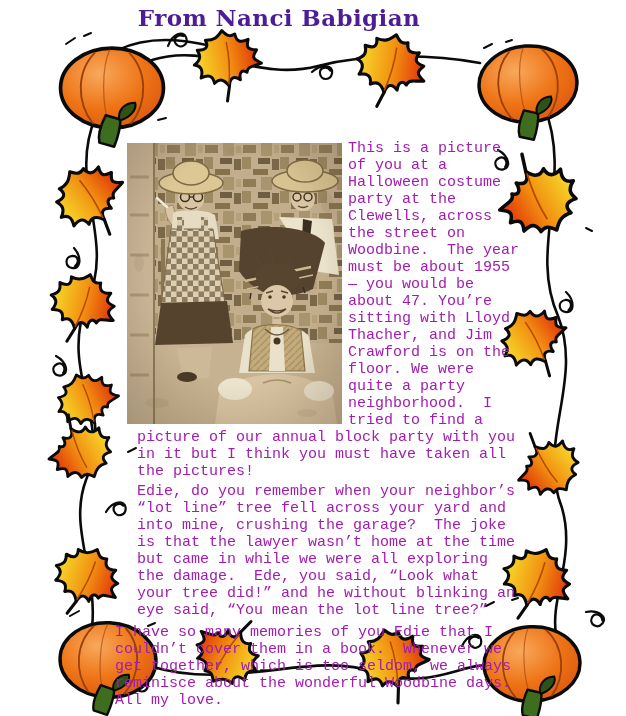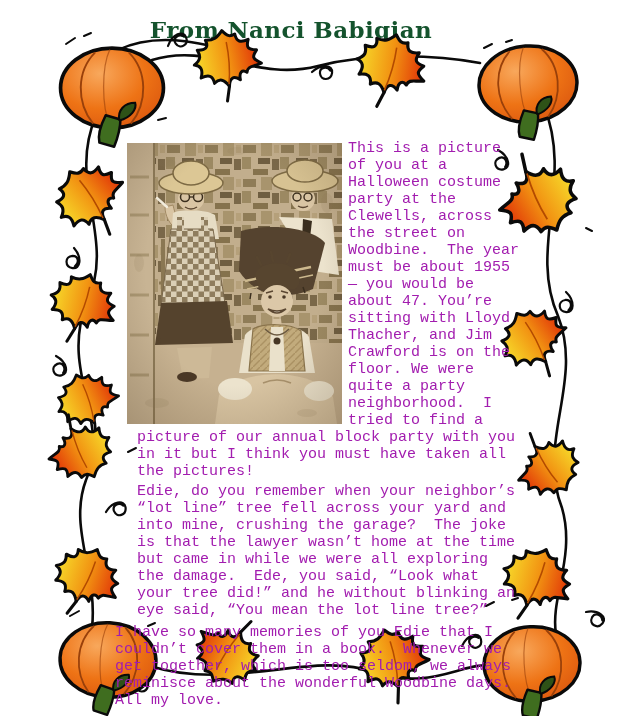--- a/index.html
+++ b/index.html
@@ -2,25 +2,25 @@
 <html><head>
 <meta charset="utf-8">
 <style>
   html,body{margin:0;padding:0;}
   body{
     width:626px;height:716px;position:relative;overflow:hidden;
     background:#ffffff;
     font-family:"Liberation Serif", serif;
   }
   .page-title{
-    position:absolute;top:4px;left:0;width:558px;margin:12px;
+    position:absolute;top:4px;left:0;width:558px;margin:0;
     text-align:center;
     font-family:"DejaVu Serif", serif;
     font-weight:bold;font-size:23px;letter-spacing:0.4px;
-    color:#14532d;
+    color:#4c1d95;
   }
   .border-layer{position:absolute;left:0;top:0;width:626px;height:716px;}
   .content{
     position:absolute;left:115px;top:140px;width:408px;
     color:#a21caf;font-size:15px;line-height:17px;font-family:Liberation Mono, monospace;
   }
   .photo{
     float:left;width:215px;height:281px;
     margin:3px 6px 2px 12px;padding:0;
   }

